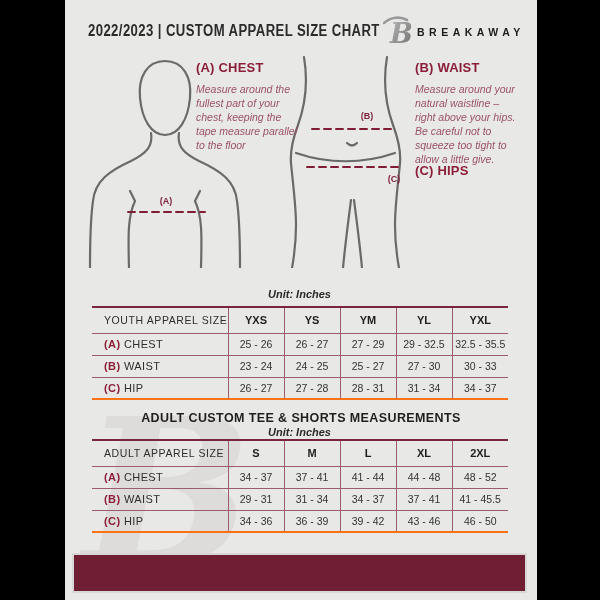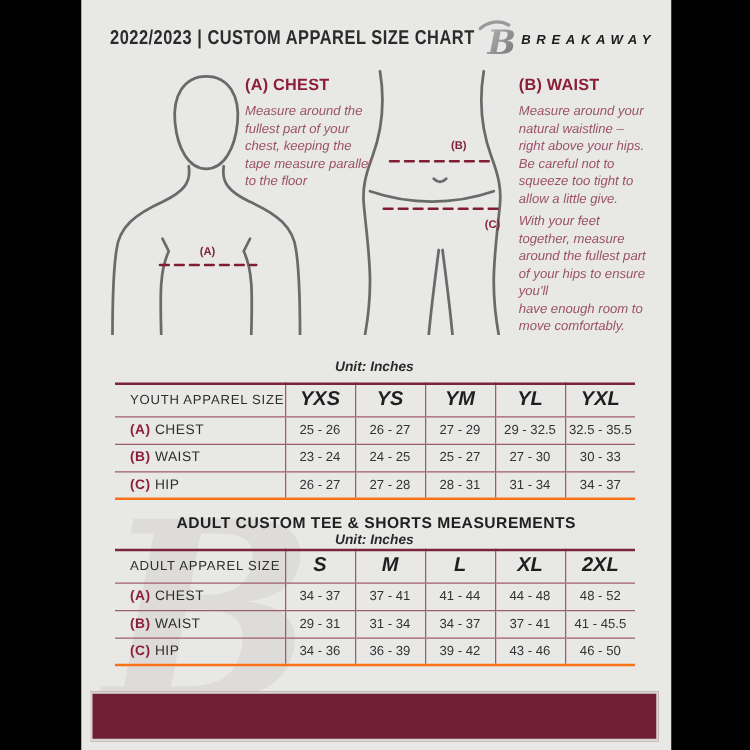--- a/index.html
+++ b/index.html
@@ -5,21 +5,21 @@
   html,body{margin:0;padding:0;background:#000;width:600px;height:600px;overflow:hidden;
     font-family:"Liberation Sans",sans-serif;}
   .stage{position:relative;width:600px;height:600px;background:#000;}
   .page{position:absolute;left:65px;top:0;width:472px;height:600px;background:#e8e8e6;overflow:hidden;}
 
   
   .doc-title{position:absolute;left:23px;top:22px;font-size:16px;font-weight:bold;color:#2b2b2b;
     letter-spacing:.5px;transform:scaleX(.82);transform-origin:left center;white-space:nowrap;}
   .logo{position:absolute;left:318px;top:14px;width:30px;height:34px;}
   .brand{position:absolute;left:352px;top:26px;font-size:10.5px;font-weight:bold;color:#1c1c1c;
-    letter-spacing:4.5px;white-space:nowrap;font-style:italic;}
+    letter-spacing:4.5px;white-space:nowrap;}
 
   
   .instr{position:absolute;}
   .instr-label{font-size:13px;font-weight:bold;color:#8c1e38;letter-spacing:.2px;}
   .instr-text{margin-top:7px;font-size:10.5px;line-height:14px;font-style:italic;color:#9b5169;
     white-space:pre-line;}
   .iA{left:131px;top:60px;width:122px;}
   .iB{left:350px;top:60px;width:122px;}
   .iC{left:350px;top:163px;width:126px;}
 
@@ -38,21 +38,21 @@
     font-weight:bold;color:#2a2a2a;}
   .tbl-wrap{position:absolute;left:27px;width:416px;z-index:2;}
   .size-table{border-collapse:collapse;width:416px;table-layout:fixed;
     border-top:2px solid #7c2340;border-bottom:2px solid #f97316;}
   .size-table td,.size-table th{border-left:1px solid #9d5c6e;padding:0;}
   .size-table td:first-child,.size-table th:first-child{border-left:none;}
   .size-table thead tr{height:26px;}
   .size-table tbody tr{height:22px;border-top:1px solid #9d5c6e;}
   .size-table th.lbl{font-size:10.5px;font-weight:normal;letter-spacing:.6px;color:#2e2e2e;
     text-align:left;padding-left:12px;}
-  .size-table th.col{font-size:16px;font-weight:bold;color:#1f1f1f;text-align:center;font-style:italic;}
+  .size-table th.col{font-size:11px;font-weight:bold;color:#1f1f1f;text-align:center;}
   .size-table td.rowlbl{font-size:11px;color:#2e2e2e;text-align:left;padding-left:12px;letter-spacing:.4px;}
   .size-table td.rowlbl b{color:#8c1e38;font-weight:bold;}
   .size-table td.val{font-size:10.5px;color:#333;text-align:center;}
 
   
   .watermark{position:absolute;left:18px;top:392px;z-index:0;font-family:"DejaVu Serif",serif;
     font-weight:bold;font-style:italic;font-size:200px;line-height:200px;color:#dedcda;
     user-select:none;}
   .footer-bar{position:absolute;left:7px;top:553px;width:455px;height:40px;background:#6f1e34;
     border:2px solid #d9d7d6;box-sizing:border-box;z-index:3;}
@@ -110,27 +110,21 @@
     <div class="instr iB">
       <div class="instr-label">(B) WAIST</div>
       <div class="instr-text">Measure around your
 natural waistline –
 right above your hips.
 Be careful not to
 squeeze too tight to
 allow a little give.</div>
     </div>
     <div class="instr iC">
-      <div class="instr-text">With your feet
-together, measure
-around the fullest part
-of your hips to ensure
-you'll
-have enough room to
-move comfortably.</div>
+      <div class="instr-label">(C) HIPS</div>
     </div>
 
     <div class="watermark">B</div>
 
     <div class="tbl-unit" style="top:288px">Unit: Inches</div>
     <div class="tbl-wrap" style="top:306px">
         <table class="size-table">
           <colgroup>
             <col style="width: 136px;">
             <col style="width: 56px;">

